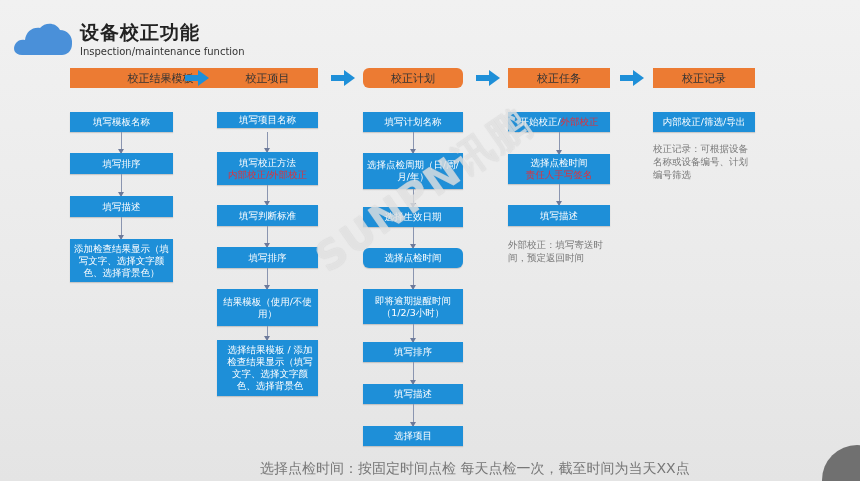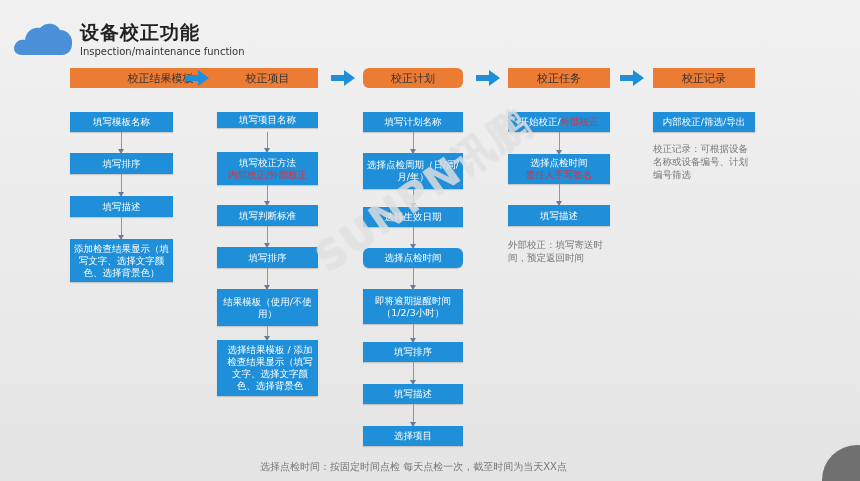--- a/index.html
+++ b/index.html
@@ -27,21 +27,21 @@
     box-shadow: 0 1px 1px rgba(0,0,0,0.15);
   }
   .red { color: #E0303A; }
   .conn { width: 1px; background: #8a95b0; }
   .conn::after {
     content: ""; position: absolute; bottom: -1px; left: -3px;
     border-left: 3.5px solid transparent; border-right: 3.5px solid transparent;
     border-top: 5px solid #6d7a9a;
   }
   .note { font-size: 9.5px; color: #777; line-height: 13px; }
-  .footer { left: 260px; top: 460px; font-size: 10px; color: #777; }
+  .footer { left: 260px; top: 460px; font-size: 14px; color: #777; }
   .watermark {
     left: 320px; top: 235px; font-size: 40px; font-weight: bold; color: rgba(255,255,255,0.55);
     transform: rotate(-35deg); transform-origin: left center; letter-spacing: 2px;
     text-shadow: 0 0 1px rgba(160,160,160,0.6);
     pointer-events: none;
   }
   .corner-circle {
     left: 822px; top: 445px; width: 70px; height: 70px; border-radius: 50%; background: #707070;
   }
 </style>

